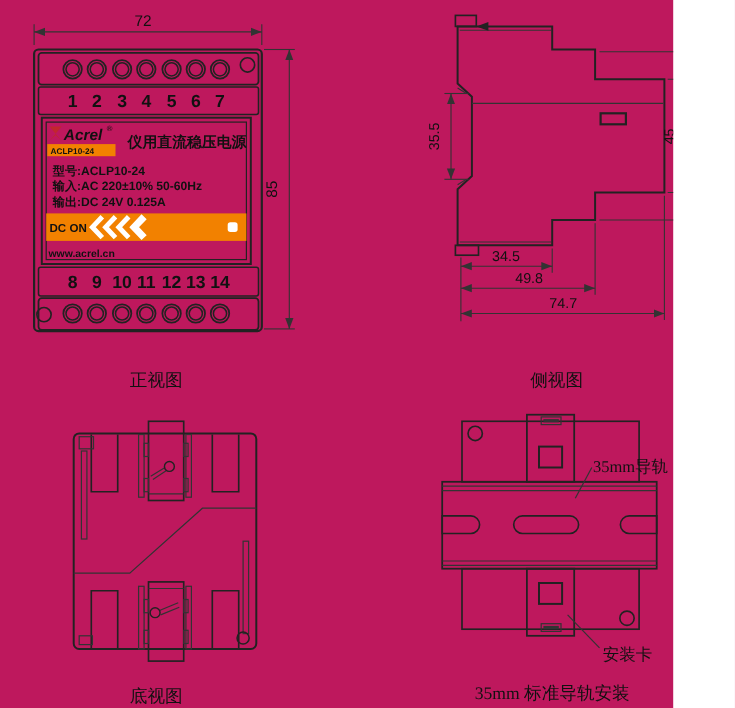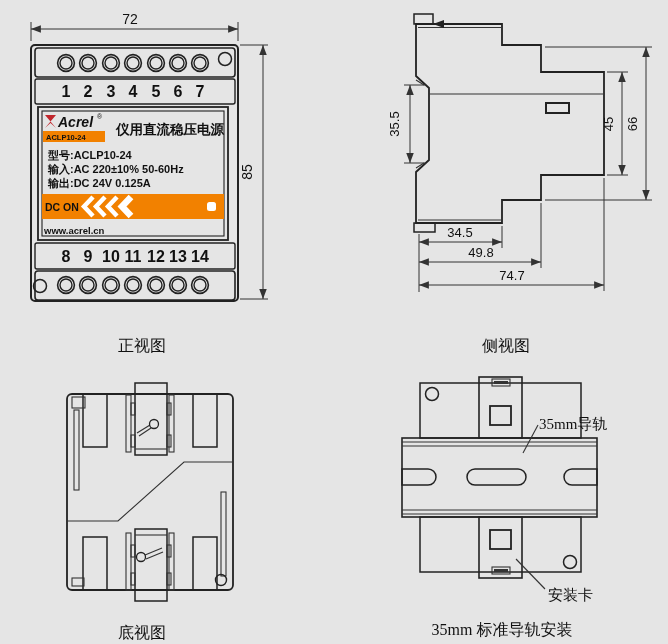--- a/index.html
+++ b/index.html
@@ -1,16 +1,16 @@
 <!DOCTYPE html>
 <html><head>
 <meta charset="utf-8">
 <style>
   html,body{margin:0;padding:0;background:#ffffff;}
-  #canvas{position:relative;width:668px;height:644px;background:#e5e5e5;overflow:hidden;}
+  #canvas{position:relative;width:612px;height:644px;background:#be185d;overflow:hidden;}
   svg{position:absolute;left:0;top:0;}
   svg text{font-family:"Liberation Sans","DejaVu Sans",sans-serif;fill:#111;}
   .ln{stroke:#222;fill:none;}
   .thin{stroke:#333;stroke-width:1.1;fill:none;}
   .dimln{stroke:#333;stroke-width:1;fill:none;}
   .dimtxt{font-size:13px;}
   .bigdim{font-size:14px;}
   .cap{font-size:16px;font-family:"Liberation Serif","DejaVu Serif",serif;}
   .num{font-size:16px;font-weight:600;}
   .leadtxt{font-size:15px;font-family:"Liberation Serif","DejaVu Serif",serif;}

